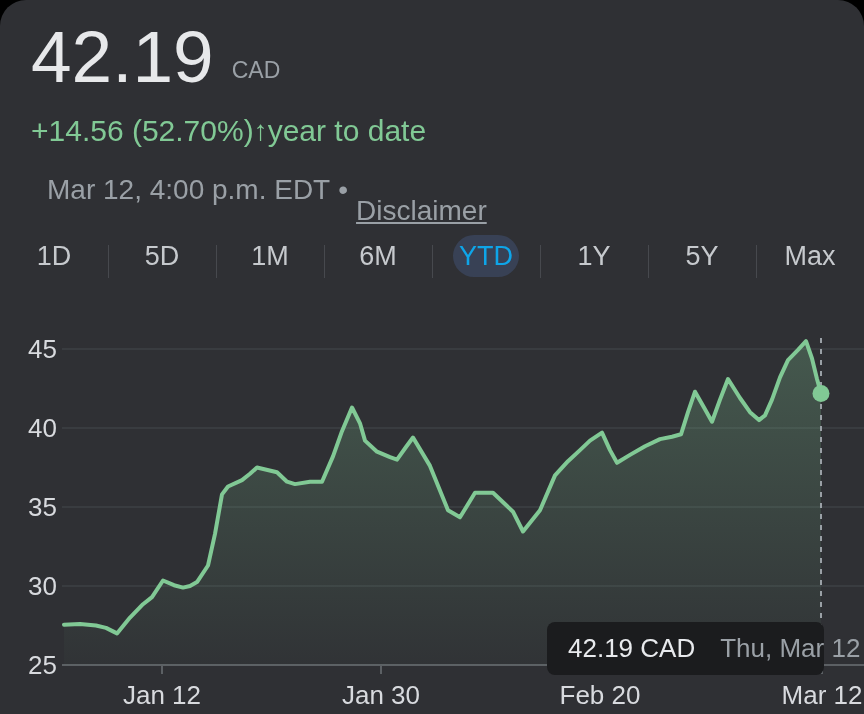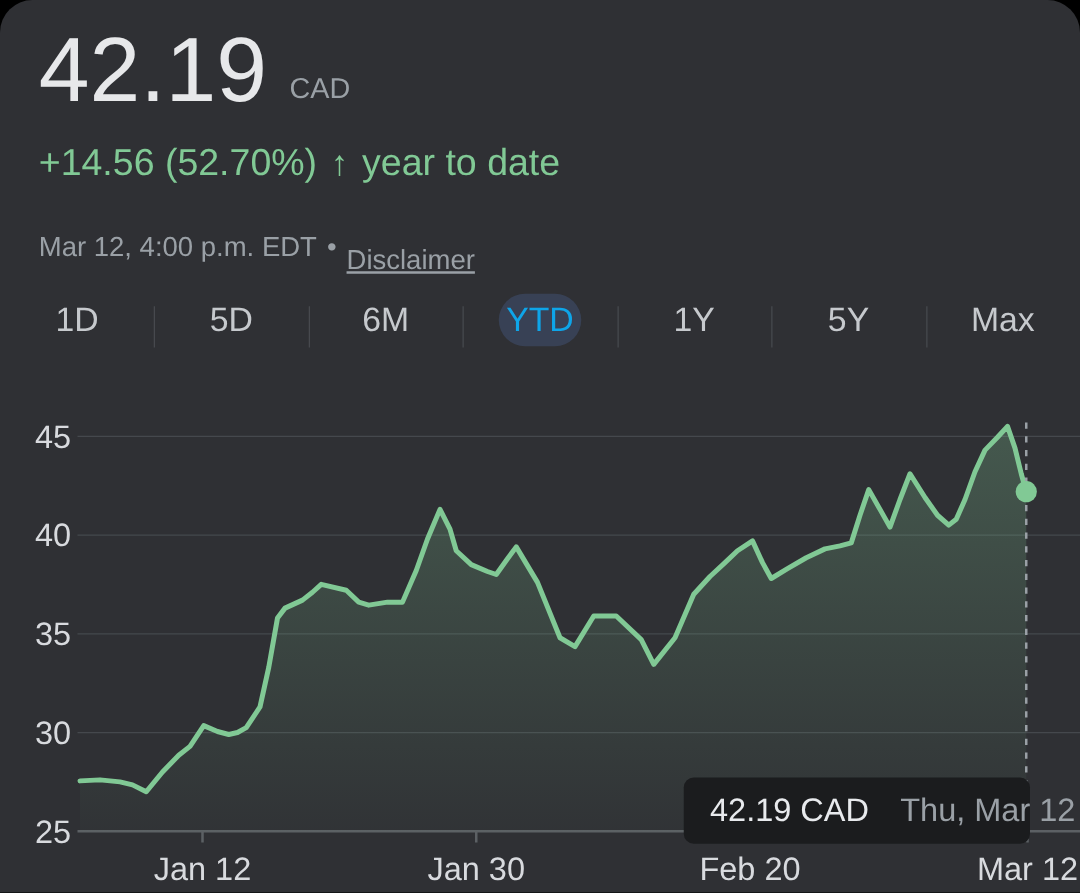--- a/index.html
+++ b/index.html
@@ -4,25 +4,25 @@
 <style>
   html,body{margin:0;padding:0;background:#000;}
   body{width:864px;height:714px;position:relative;overflow:hidden;
        font-family:"Liberation Sans",sans-serif;}
   .card{position:absolute;inset:0;background:#2f3034;border-radius:26px 26px 0 0;overflow:hidden;}
 
   
   .price-row{position:absolute;left:31px;top:20px;display:flex;align-items:flex-end;gap:18px;}
   .price{font-size:73px;font-weight:400;color:#e7e8ea;letter-spacing:0px;line-height:1.0;}
   .currency{font-size:23px;color:#9aa0a6;position:relative;top:-9px;}
-  .change-row{position:absolute;left:31px;top:114px;display:flex;align-items:center;gap:11px;
+  .change-row{position:absolute;left:31px;top:114px;display:flex;align-items:center;
               font-size:30px;color:#81c995;}
   .arrow{font-weight:700;font-size:28px;}
-  .ts-row{position:absolute;left:31px;top:174px;display:flex;align-items:center;gap:8px;
-          font-size:22px;color:#9aa0a6;}
+  .ts-row{position:absolute;left:47px;top:174px;display:flex;align-items:flex-start;gap:8px;
+          font-size:28px;color:#9aa0a6;}
   .disclaimer{color:#9aa0a6;text-decoration:underline;cursor:pointer;margin-top:21px;}
 
   
   .tabs{position:absolute;left:0;top:230px;width:864px;height:52px;display:flex;align-items:center;}
   .tab-cell{flex:1;display:flex;align-items:center;justify-content:center;position:relative;}
   .tab-cell + .tab-cell::before{content:"";position:absolute;left:0;top:10px;height:33px;width:1px;
        background:#47494e;}
   .tab-btn{background:none;border:none;cursor:pointer;color:#c6c9cd;font-family:inherit;
        font-size:27px;font-weight:500;padding:5px 6px;border-radius:24px;line-height:1.2;}
   .tab-btn.active{background:#384155;color:#0ea5e9;}
@@ -65,20 +65,23 @@
     <span>•</span>
     <a class="disclaimer">Disclaimer</a>
   </div>
 
   <div class="tabs">
     <div class="tab-cell">
         <button class="tab-btn">1D</button>
       </div>
     <div class="tab-cell">
         <button class="tab-btn">5D</button>
+      </div>
+    <div class="tab-cell">
+        <button class="tab-btn">1M</button>
       </div>
     <div class="tab-cell">
         <button class="tab-btn">6M</button>
       </div>
     <div class="tab-cell">
         <button class="tab-btn active">YTD</button>
       </div>
     <div class="tab-cell">
         <button class="tab-btn">1Y</button>
       </div>

